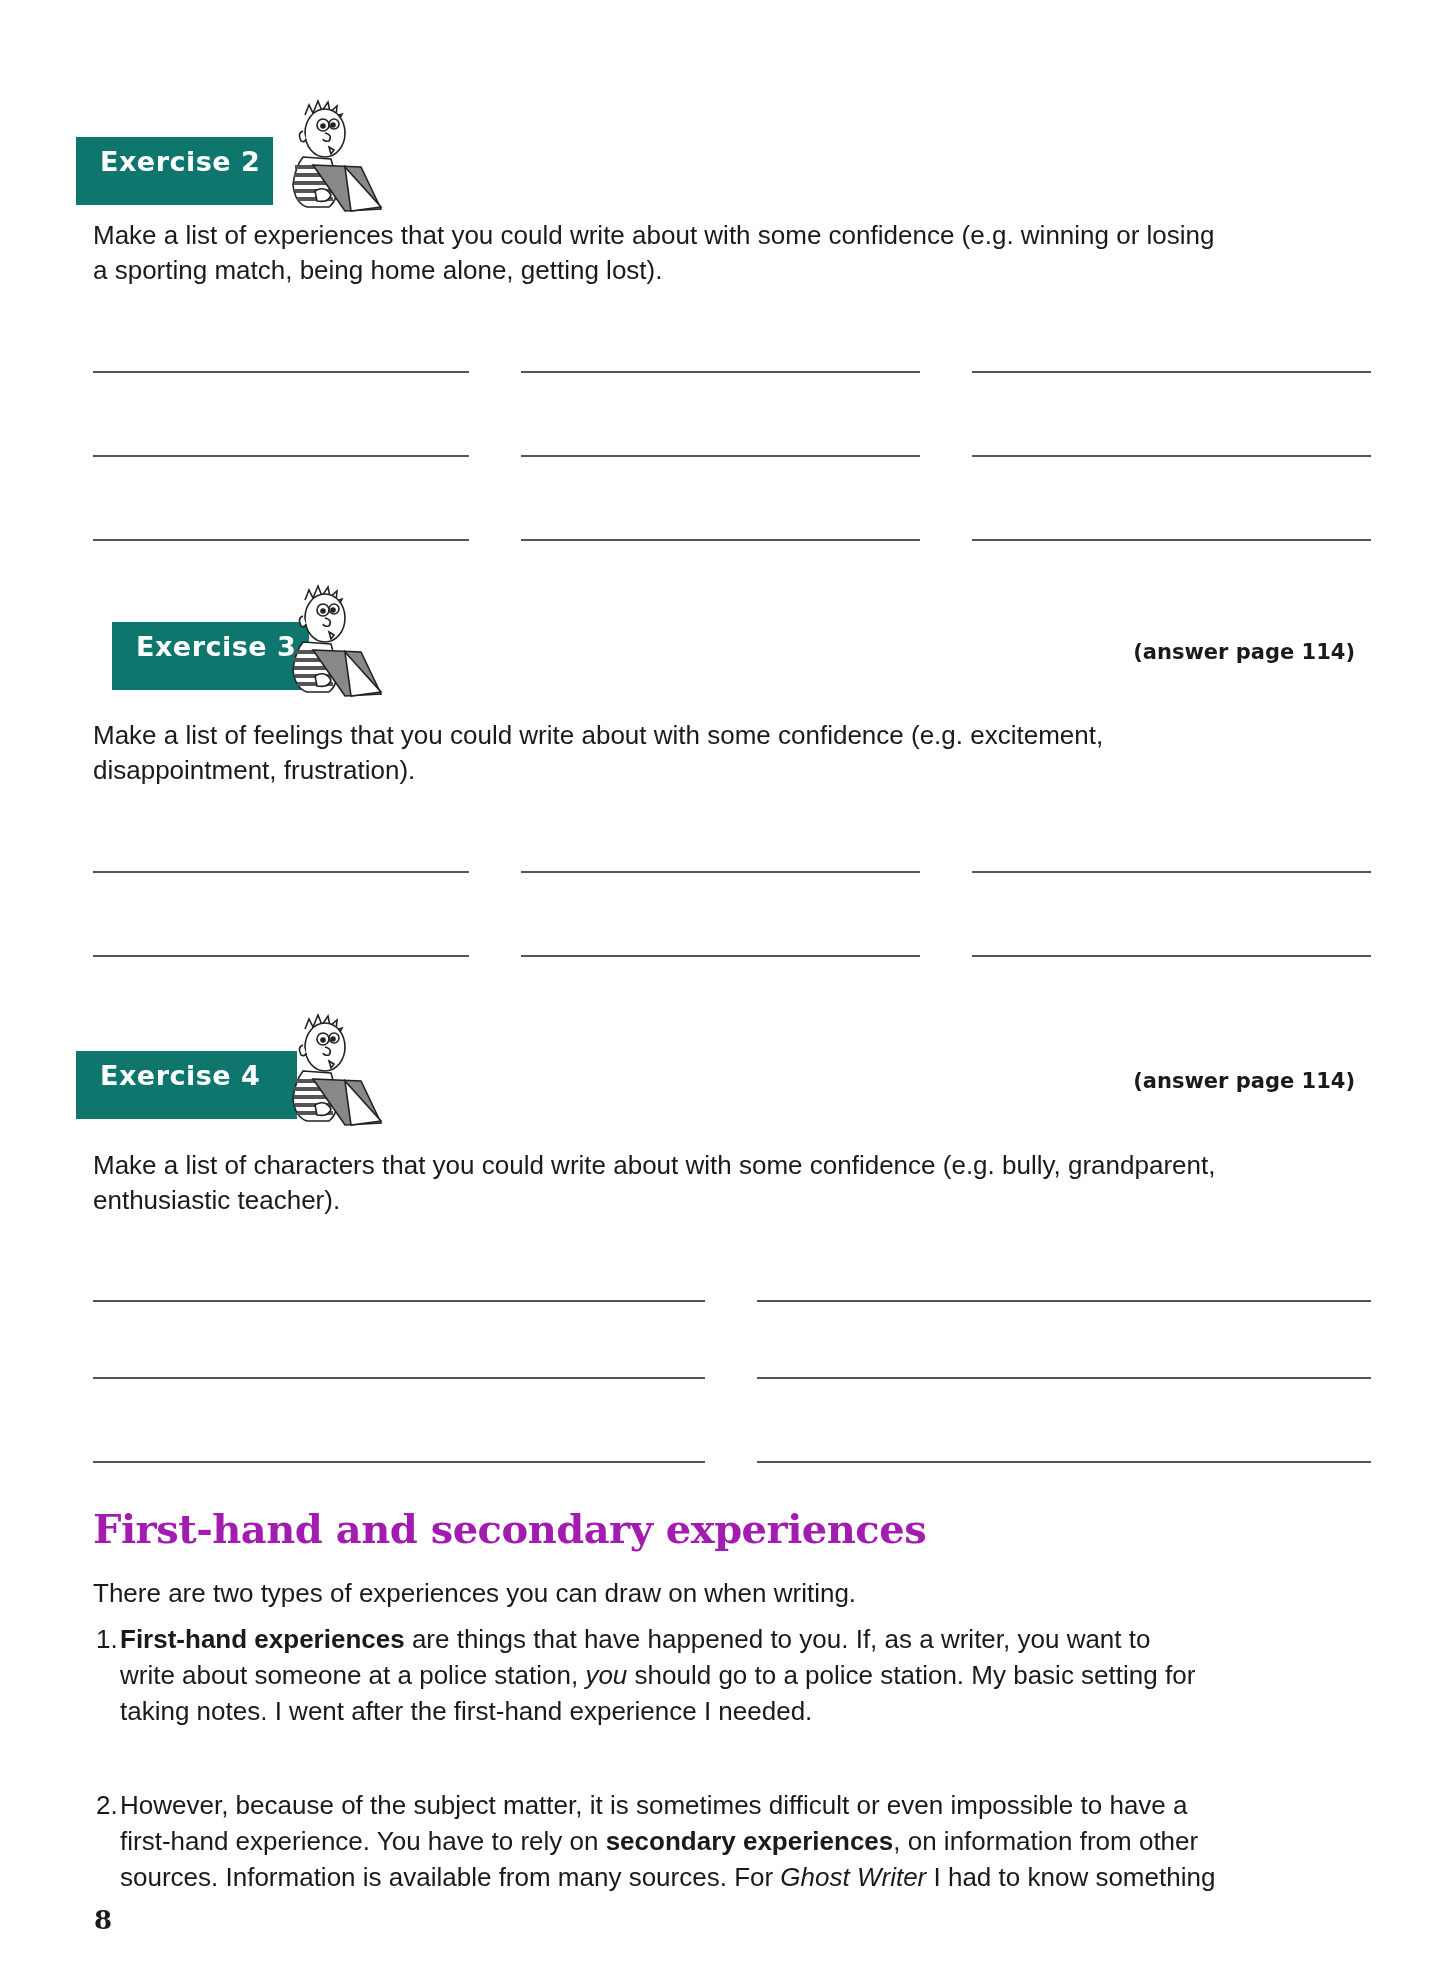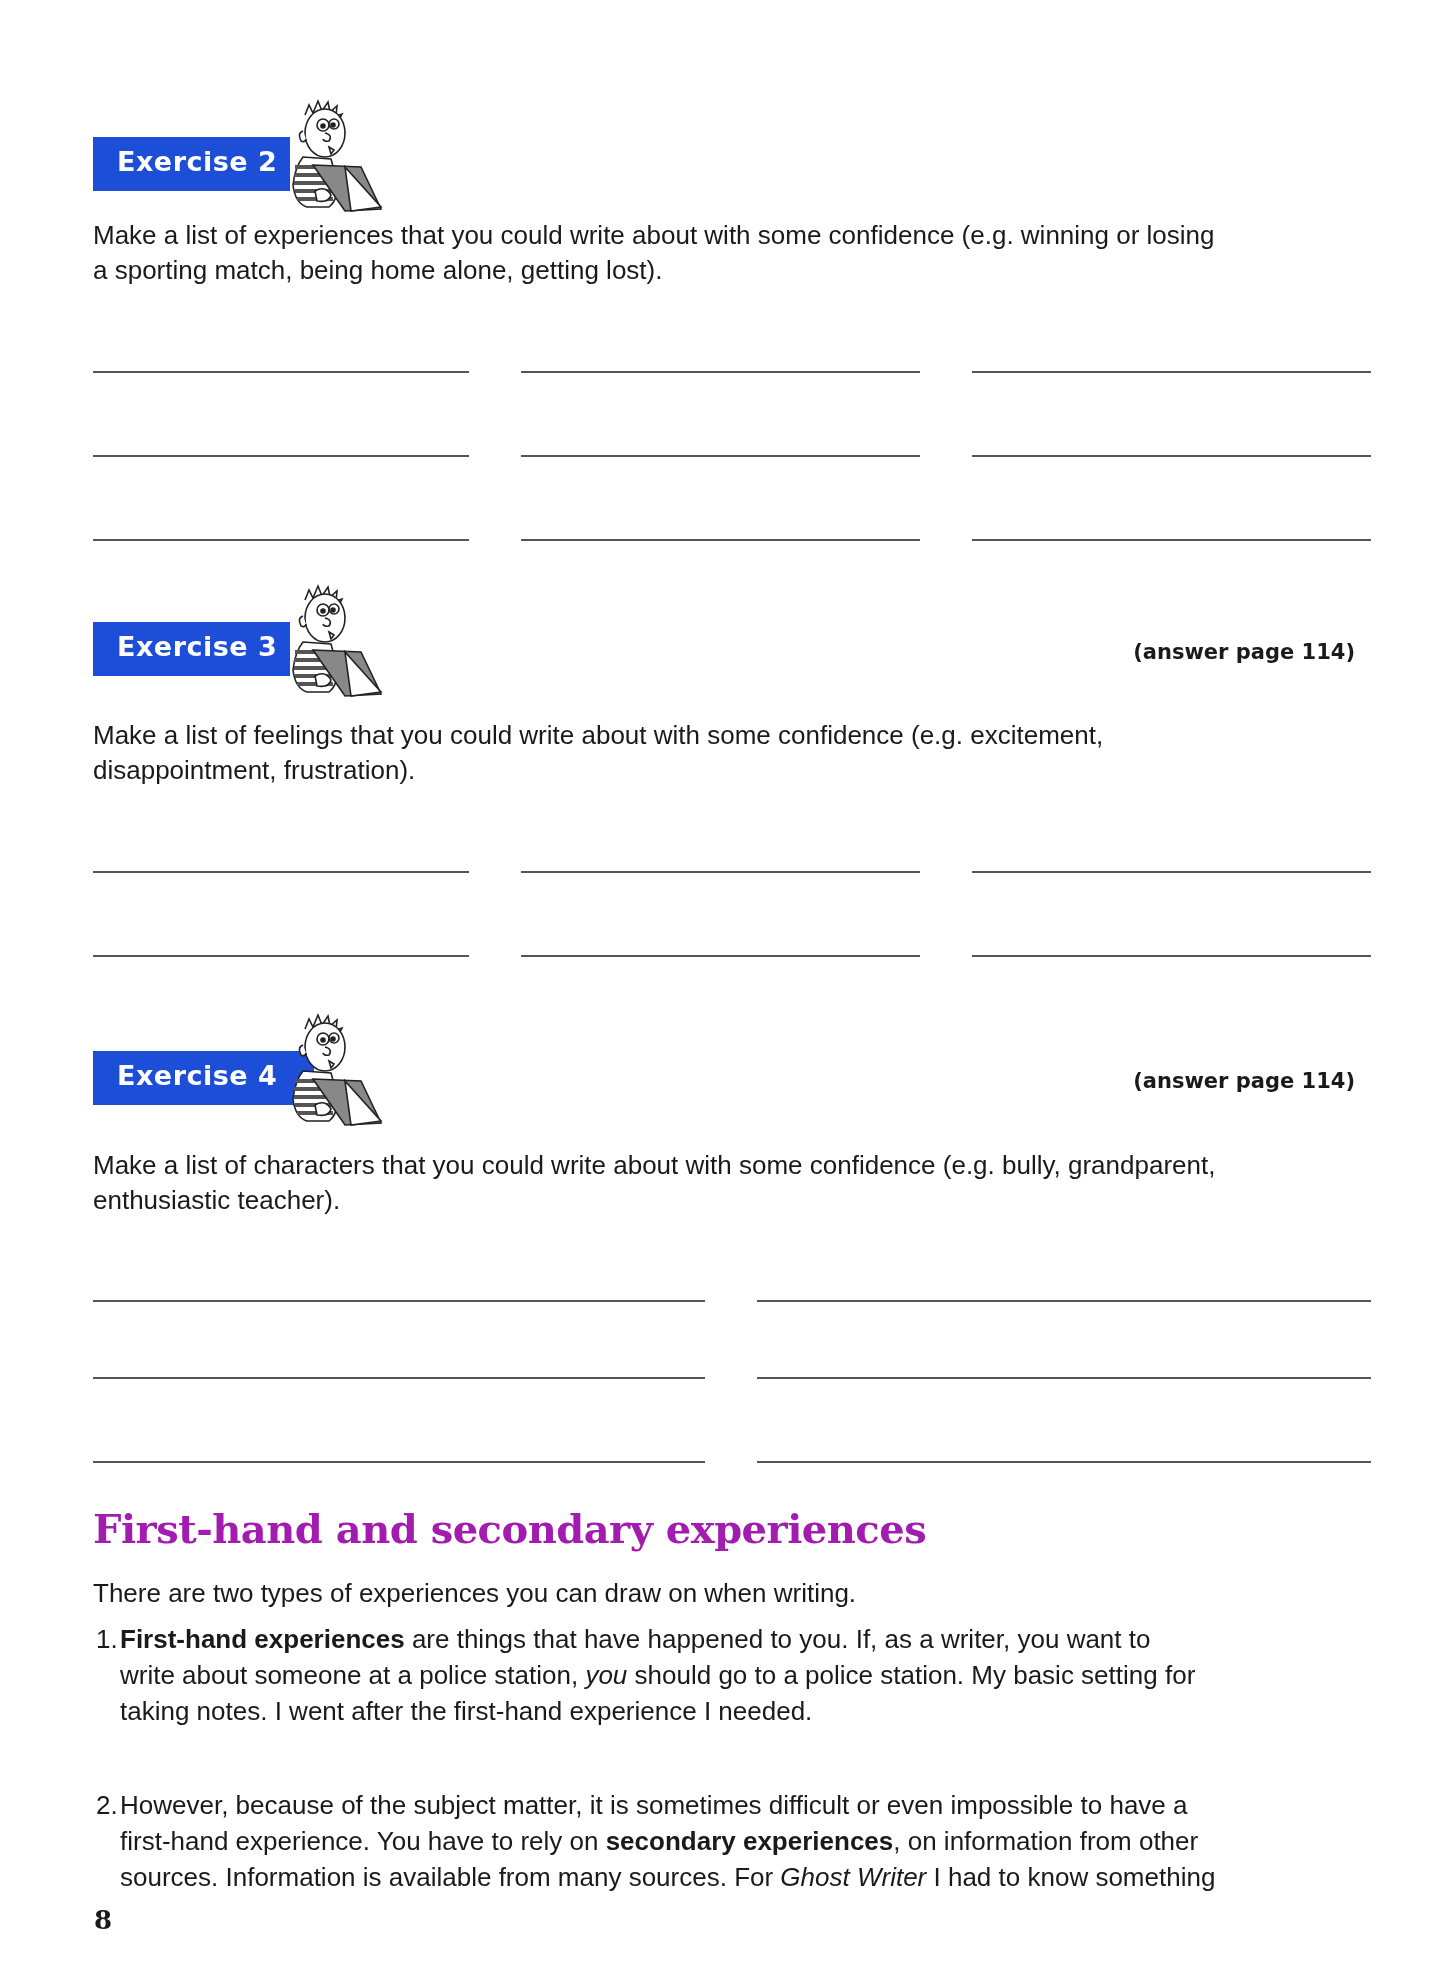--- a/index.html
+++ b/index.html
@@ -1,18 +1,18 @@
 <!DOCTYPE html>
 <html><head>
 <meta charset="utf-8">
 <style>
   html, body { margin:0; padding:0; background:#ffffff; }
   body { width:1445px; height:1980px; position:relative; overflow:hidden;
          font-family:"Liberation Sans", sans-serif; color:#1a1a1a; }
-  .ex-box { position:absolute; left:93px; width:197px; height:54px; background:#1d4ed8; }
+  .ex-box { position:absolute; left:76px; width:197px; height:68px; background:#0f766e; }
   .ex-label { position:absolute; left:24px; top:9px; color:#ffffff; font-family:"DejaVu Sans", sans-serif;
               font-weight:bold; font-size:27px; letter-spacing:0.5px; white-space:nowrap; }
   .kid { position:absolute; width:100px; height:118px; }
   .answer { position:absolute; right:90px; font-family:"DejaVu Sans", sans-serif; font-weight:bold;
             font-size:21px; color:#1a1a1a; white-space:nowrap; }
   .prompt { position:absolute; left:93px; width:1290px; font-size:26px; line-height:35px; color:#1a1a1a; }
   .wline { position:absolute; height:0; border-top:2px solid #555555; }
   .heading { position:absolute; left:93px; top:1505px; font-family:"DejaVu Serif", serif; font-weight:bold;
              font-size:40px; letter-spacing:-0.5px; color:#a21caf; white-space:nowrap; }
   .body-text { position:absolute; left:93px; width:1285px; font-size:26px; line-height:36px; color:#1a1a1a; }
@@ -54,21 +54,21 @@
 <div class="wline" style="left:93px; width:376px; top:371px;"></div>
 <div class="wline" style="left:521px; width:399px; top:371px;"></div>
 <div class="wline" style="left:972px; width:399px; top:371px;"></div>
 <div class="wline" style="left:93px; width:376px; top:455px;"></div>
 <div class="wline" style="left:521px; width:399px; top:455px;"></div>
 <div class="wline" style="left:972px; width:399px; top:455px;"></div>
 <div class="wline" style="left:93px; width:376px; top:539px;"></div>
 <div class="wline" style="left:521px; width:399px; top:539px;"></div>
 <div class="wline" style="left:972px; width:399px; top:539px;"></div>
 
-<div class="ex-box" style="top:622px;">
+<div class="ex-box" style="top:622px;margin-left:36px;">
   <span class="ex-label">Exercise 3</span>
 </div>
 <svg class="kid" style="left:285px; top:580px;" viewBox="0 0 100 118">
   <g fill="#fff" stroke="#222" stroke-width="1.6">
     <path d="M20 20 l4 -10 l4 8 l5 -12 l4 10 l6 -9 l2 10 l7 -6 l-1 10 l6 -2 l-4 8" fill="none"></path>
     <ellipse cx="40" cy="38" rx="20" ry="24"></ellipse>
     <circle cx="38" cy="30" r="6"></circle>
       <circle cx="49" cy="29" r="5"></circle>
     <circle cx="38" cy="31" r="2" fill="#222"></circle>
       <circle cx="48" cy="30" r="2" fill="#222"></circle>

